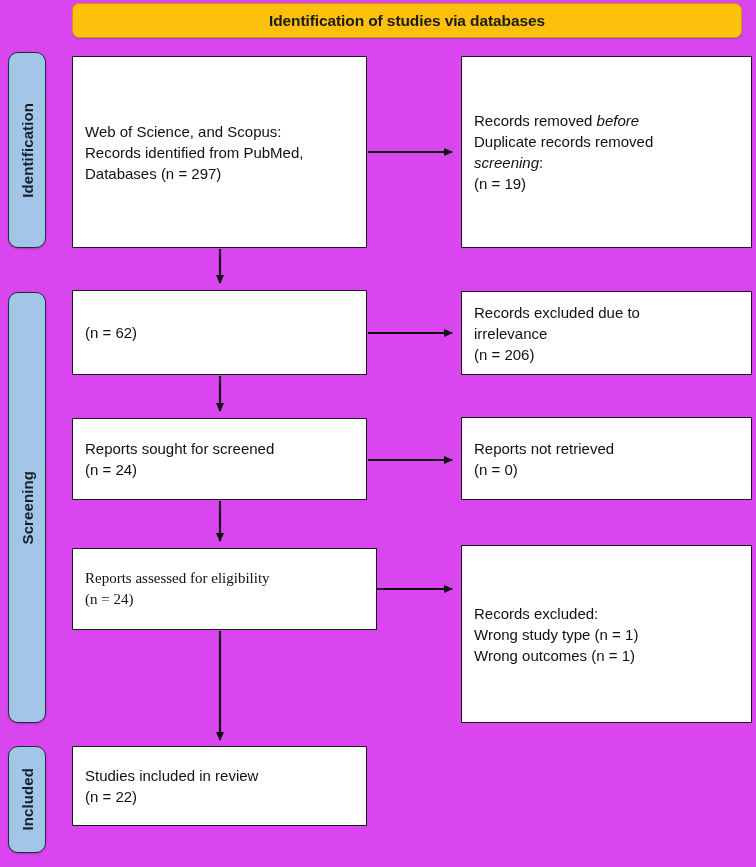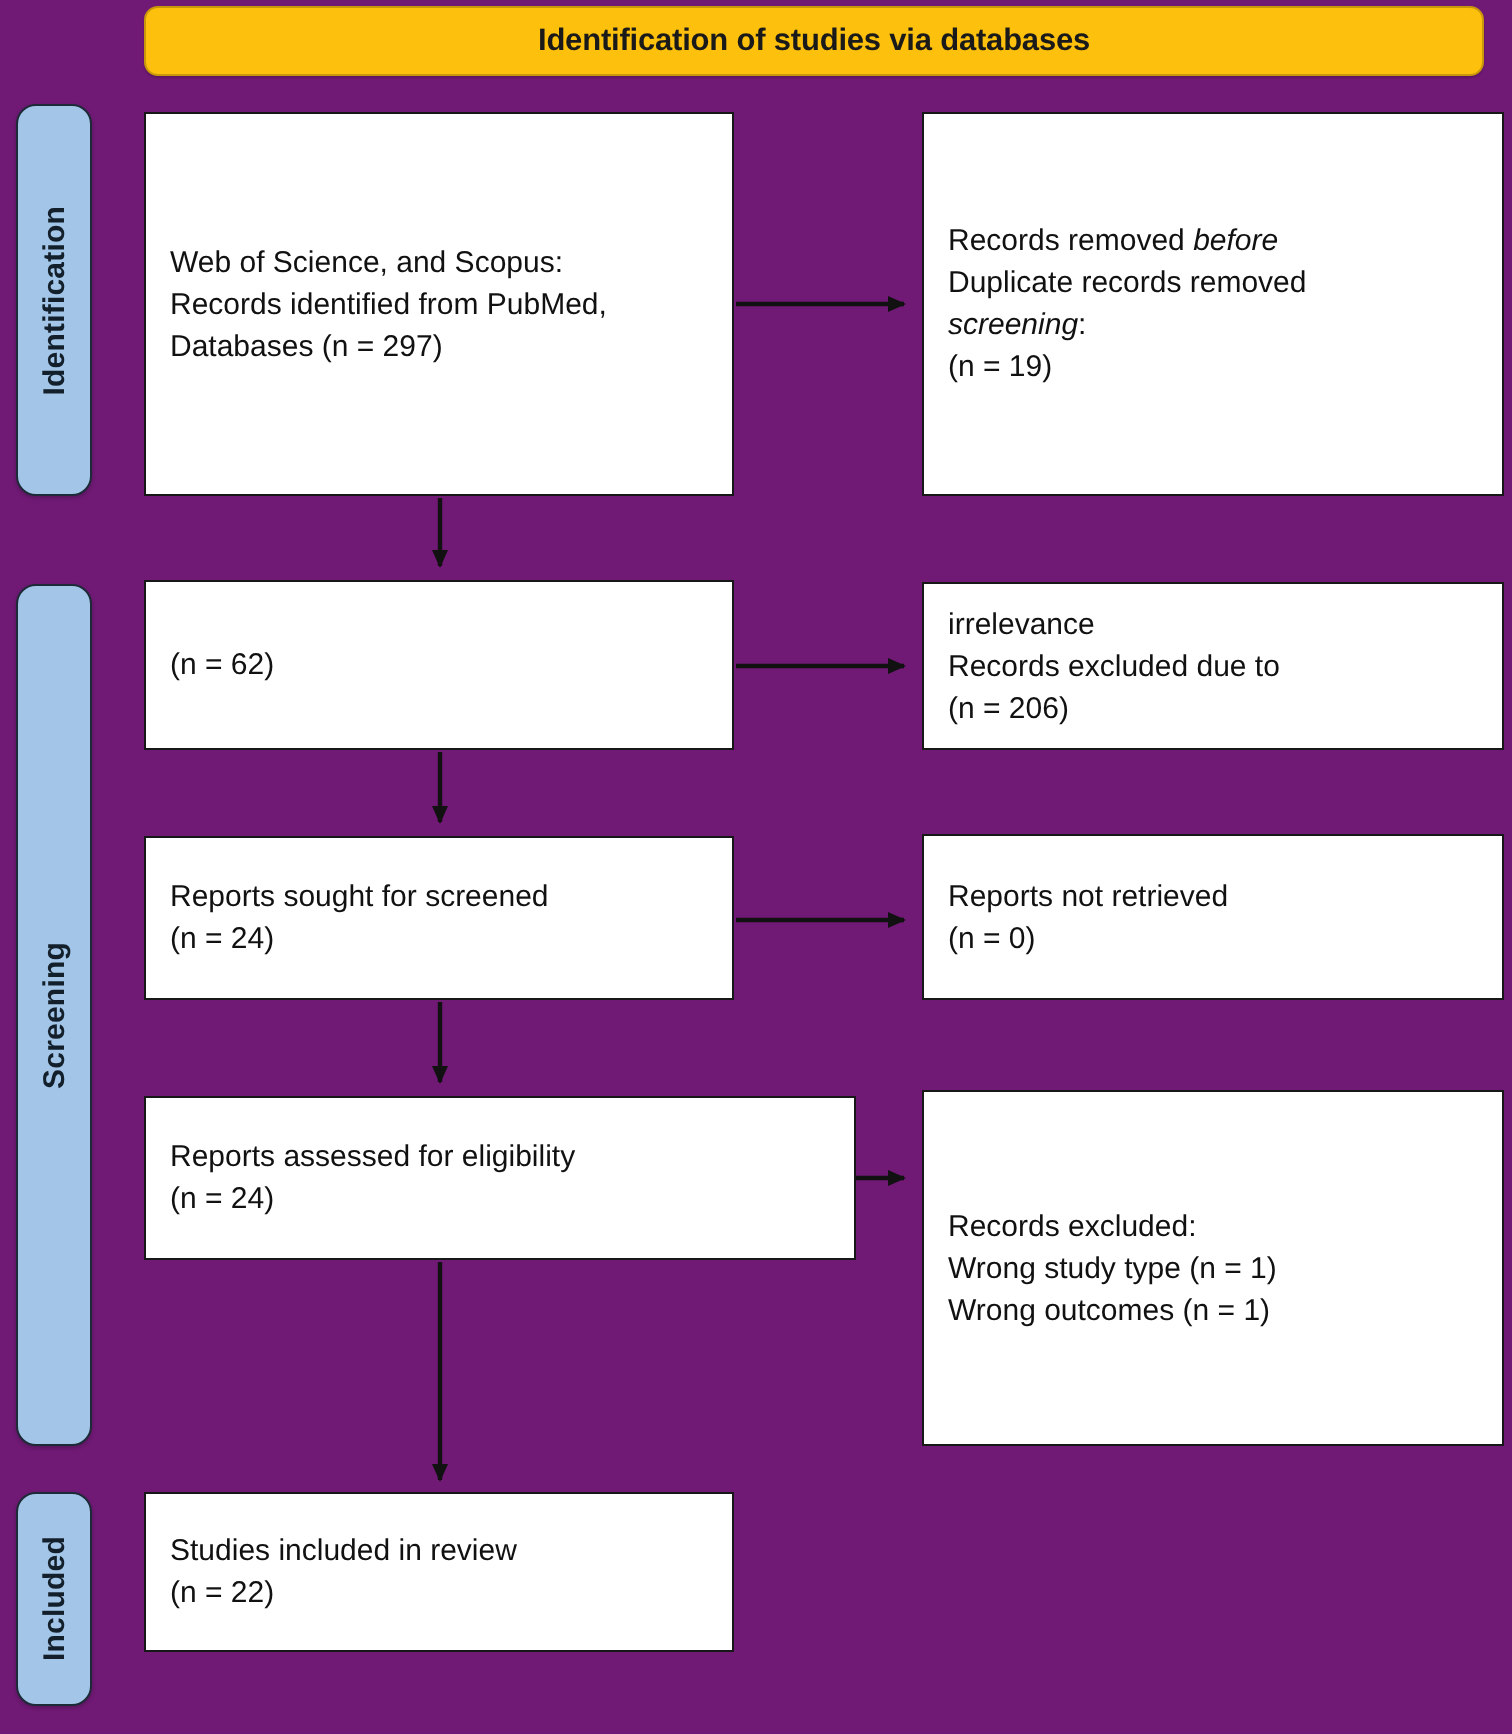--- a/index.html
+++ b/index.html
@@ -9,21 +9,21 @@
   }
   body {
     font-family: "Liberation Sans", sans-serif;
     -webkit-font-smoothing: antialiased;
   }
 
   #prisma-canvas {
     position: relative;
     width: 756px;
     height: 867px;
-    background: #701a75;
+    background: #d946ef;
     overflow: hidden;
   }
 
   
   .header-banner {
     position: absolute;
     left: 72px;
     top: 3px;
     width: 670px;
     height: 35px;
@@ -88,21 +88,21 @@
     line-height: 21px;
     color: #111111;
     white-space: nowrap;
   }
   .flow-box .line.mixed .it { font-style: italic; }
 
   
   #box-records-identified   { left: 72px;  top: 56px;  width: 295px; height: 192px; }
   #box-records-screened     { left: 72px;  top: 290px; width: 295px; height: 85px;  }
   #box-reports-sought       { left: 72px;  top: 418px; width: 295px; height: 82px;  }
-  #box-reports-assessed     { left: 72px;  top: 548px; width: 356px; height: 82px;  }
+  #box-reports-assessed     { left: 72px;  top: 548px; width: 305px; height: 82px; font-family: Liberation Serif, serif;  }
   #box-studies-included     { left: 72px;  top: 746px; width: 295px; height: 80px; }
 
   
   #box-records-removed      { left: 461px; top: 56px;  width: 291px; height: 192px; }
   #box-records-excluded     { left: 461px; top: 291px; width: 291px; height: 84px;  }
   #box-reports-not-retrieved{ left: 461px; top: 417px; width: 291px; height: 83px;  }
   #box-reports-excluded     { left: 461px; top: 545px; width: 291px; height: 178px; }
 
   
   .connector {
@@ -184,22 +184,22 @@
   </div>
 
   <div class="flow-box" id="box-records-removed">
     <span class="line mixed"><span>Records removed </span><span class="it">before</span></span>
     <span class="line">Duplicate records removed</span>
     <span class="line mixed"><span class="it">screening</span><span>:</span></span>
     <span class="line">(n = 19)</span>
   </div>
 
   <div class="flow-box" id="box-records-excluded">
+    <span class="line">Records excluded due to</span>
     <span class="line">irrelevance</span>
-    <span class="line">Records excluded due to</span>
     <span class="line">(n = 206)</span>
   </div>
 
   <div class="flow-box" id="box-reports-not-retrieved">
     <span class="line">Reports not retrieved</span>
     <span class="line">(n = 0)</span>
   </div>
 
   <div class="flow-box" id="box-reports-excluded">
     <span class="line">Records excluded:</span>

